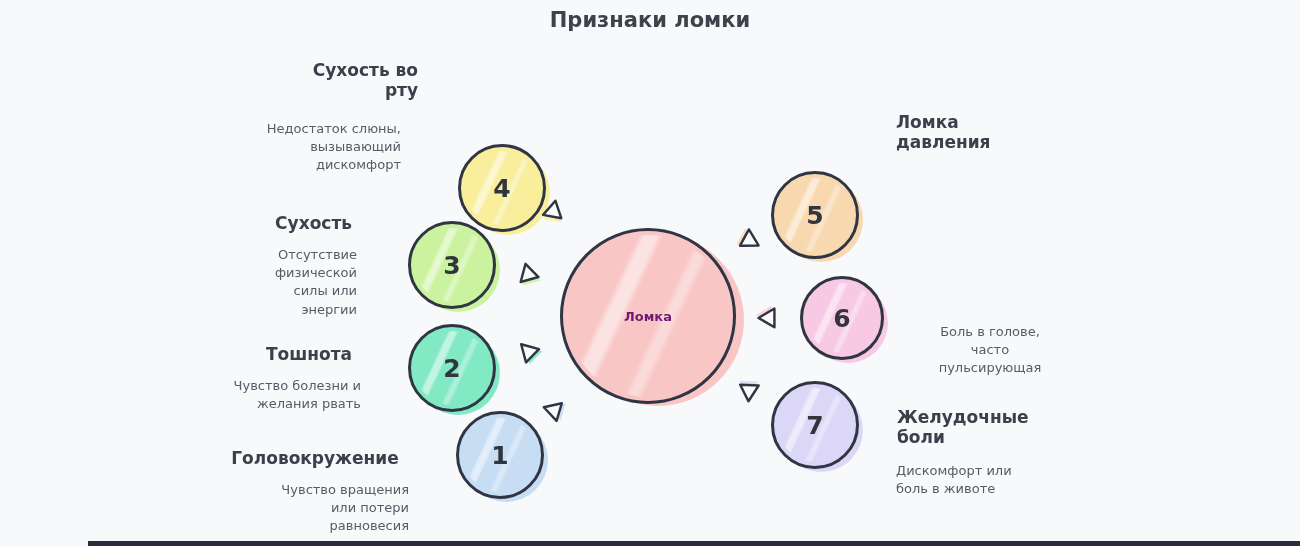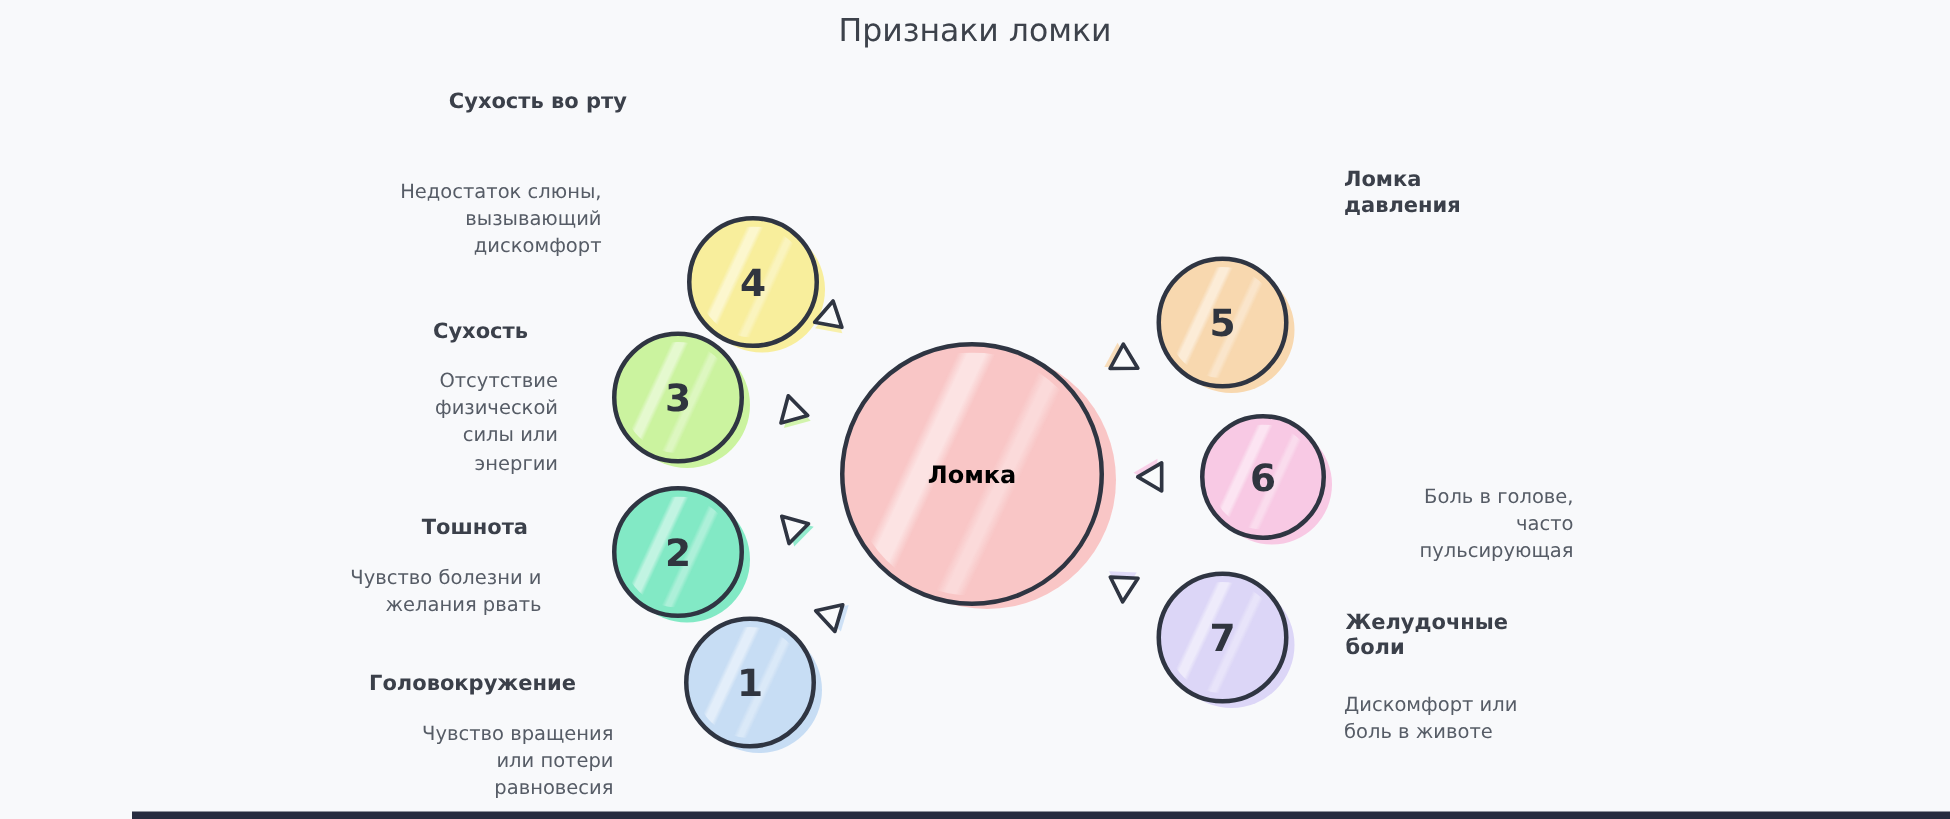--- a/index.html
+++ b/index.html
@@ -9,21 +9,21 @@
   }
   .canvas{
     position:relative;
     width:1300px;height:546px;
     overflow:hidden;
     background:#f8f9fb;
   }
   .title{
     position:absolute;left:0;top:8px;width:100%;
     text-align:center;
-    font-size:21px;font-weight:400;color:#3d424b;
+    font-size:21px;font-weight:700;color:#3d424b;
   }
   
   .node,.center-node{
     position:absolute;
     border:3px solid #2f3542;
     border-radius:50%;
     display:flex;align-items:center;justify-content:center;
     box-sizing:border-box;
     box-shadow:6px 5px 0 -2px var(--tint);
   }
@@ -33,55 +33,55 @@
     background:
       linear-gradient(115deg, transparent 30%, rgba(255,255,255,.5) 33%, rgba(255,255,255,.5) 38%, transparent 41%),
       linear-gradient(115deg, transparent 55%, rgba(255,255,255,.35) 58%, rgba(255,255,255,.35) 61%, transparent 64%);
   }
   .num{
     font-size:25px;font-weight:700;color:#30353f;
     position:relative;z-index:1;
   }
   .center-node{box-shadow:10px 4px 0 -2px var(--tint);}
   .center-label{
-    font-size:16px;font-weight:700;color:#000000;
+    font-size:13px;font-weight:700;color:#701a75;
     position:relative;z-index:1;
   }
   .n1{left:456px;top:411px;width:88px;height:88px}
   .n2{left:408px;top:324px;width:88px;height:88px}
   .n3{left:408px;top:221px;width:88px;height:88px}
   .n4{left:458px;top:144px;width:88px;height:88px}
   .n5{left:771px;top:171px;width:88px;height:88px}
   .n6{left:800px;top:276px;width:84px;height:84px}
   .n7{left:771px;top:381px;width:88px;height:88px}
   .center-node{left:560px;top:228px;width:176px;height:176px}
 
   
   .heading{
     position:absolute;
-    font-size:14px;font-weight:700;color:#3b404a;line-height:1.2;
+    font-size:17px;font-weight:700;color:#3b404a;line-height:1.2;
   }
   .desc{
     position:absolute;
     font-size:13px;color:#565c66;line-height:1.4;
   }
   .h1{left:225px;top:448px;width:180px;text-align:center}
   .h2{left:232px;top:344px;width:120px;text-align:right}
   .h3{left:232px;top:213px;width:120px;text-align:right}
   .h4{left:293px;top:60px;width:125px;text-align:right}
   .h5{left:896px;top:112px;width:112px;text-align:left}
   .h6{left:933px;top:258px;width:110px;text-align:left}
   .h7{left:897px;top:407px;width:132px;text-align:left}
 
   .d1{left:269px;top:481px;width:140px;text-align:right}
   .d2{left:221px;top:377px;width:140px;text-align:right}
-  .d3{left:252px;top:246px;width:120px;text-align:right}
+  .d3{left:237px;top:246px;width:120px;text-align:right}
   .d4{left:261px;top:120px;width:140px;text-align:right}
   .d5{left:896px;top:175px;width:120px;text-align:left}
-  .d6{left:931px;top:323px;width:118px;text-align:right}
+  .d6{left:931px;top:323px;width:118px;text-align:center}
   .d7{left:896px;top:462px;width:128px;text-align:left}
 
   
   .tri{position:absolute;width:30px;height:30px;}
   .t1{left:542px;top:394px;transform:rotate(-43deg)}
   .t2{left:517px;top:337px;transform:rotate(-15deg)}
   .t3{left:516px;top:261px;transform:rotate(15deg)}
   .t4{left:540px;top:199px;transform:rotate(41deg)}
   .t5{left:731px;top:226px;transform:rotate(149deg)}
   .t6{left:751px;top:302px;transform:rotate(180deg)}

